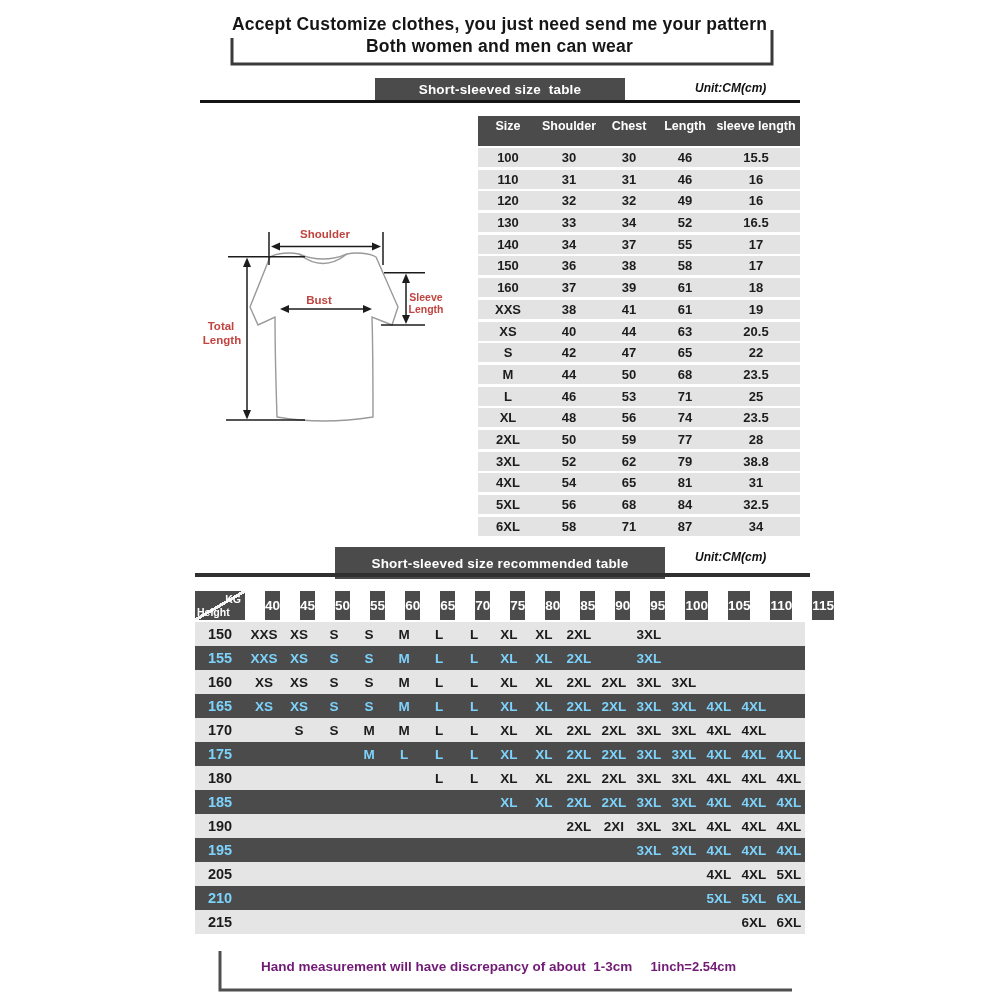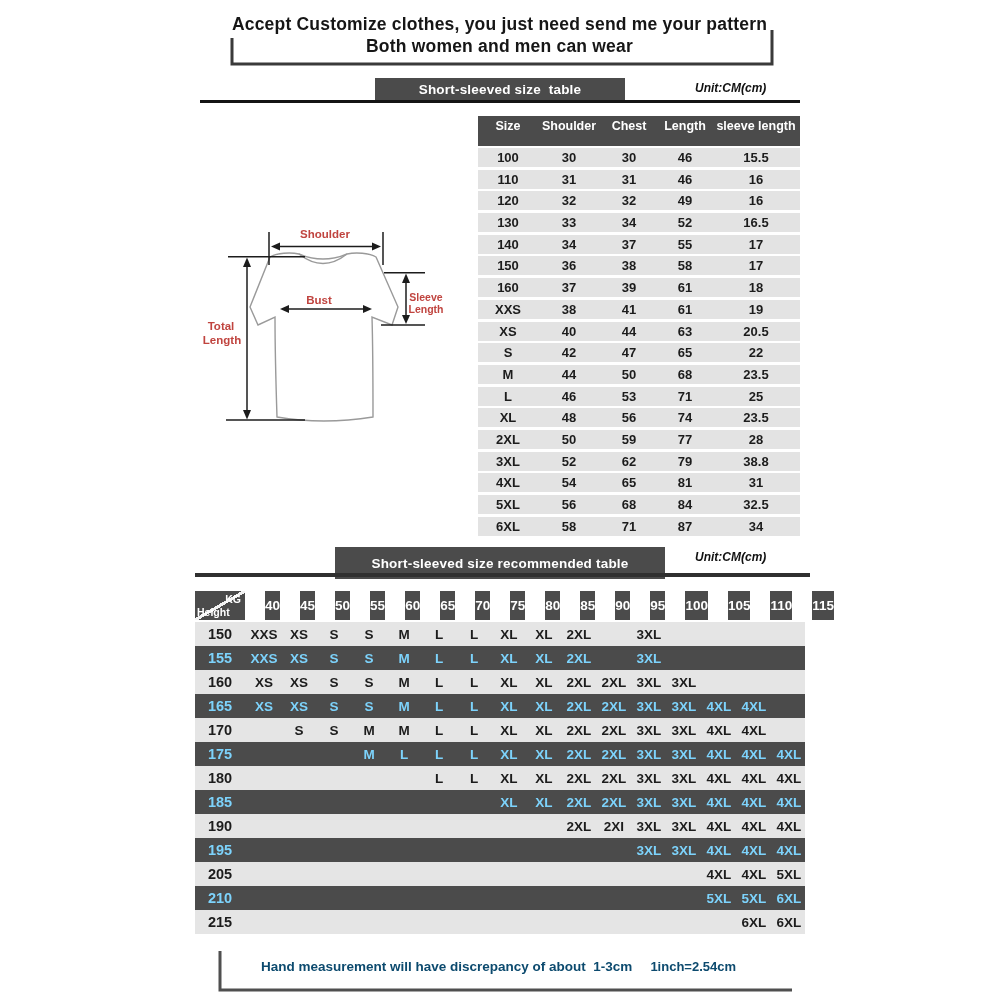--- a/index.html
+++ b/index.html
@@ -37,21 +37,21 @@
      background:linear-gradient(to bottom right,#4b4b4b 47%,#f2f2f2 47%,#f2f2f2 53%,#4b4b4b 53%);}
   .rt-corner .kg{position:absolute;top:2px;right:4px;font-size:10.5px;}
   .rt-corner .hg{position:absolute;bottom:2px;left:2px;font-size:10.5px;}
   .rt-row{display:grid;grid-template-columns:50px repeat(16,1fr);column-gap:3px;height:24px;
           align-items:center;text-align:center;font-size:13.5px;}
   .rt-row.light{background:#e5e5e5;color:#1c1c1c;}
   .rt-row.dark{background:#4b4b4b;color:#7dd3fc;}
   .rt-row .hlabel{font-size:14.5px;}
 
   
-  .footer-note{left:233px;top:959px;display:flex;align-items:baseline;font-size:13.5px;white-space:pre;color:#0c4a6e;padding-left:28px;}
+  .footer-note{left:233px;top:959px;display:flex;align-items:baseline;font-size:13.5px;white-space:pre;color:#701a75;padding-left:28px;}
   .footer-conv{font-size:13px;margin-left:18px;}
 
   svg text{font-family:"Liberation Sans","DejaVu Sans",sans-serif;font-weight:bold;}
 </style>
 </head>
 <body>
 
 <div class="page">
 
   <div class="abs top-note">

